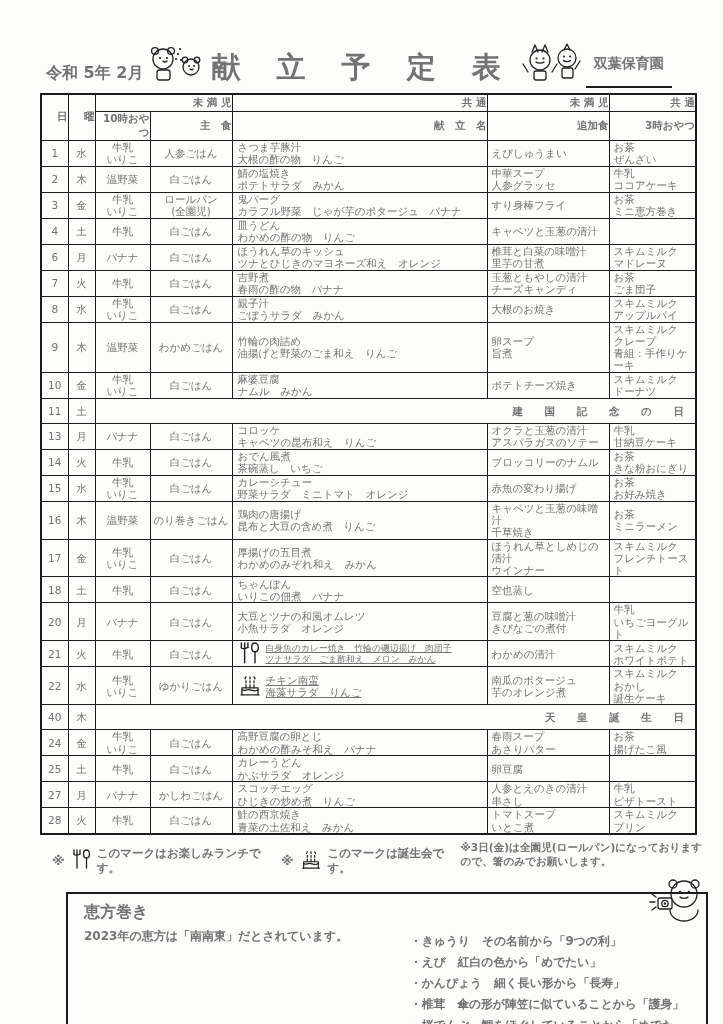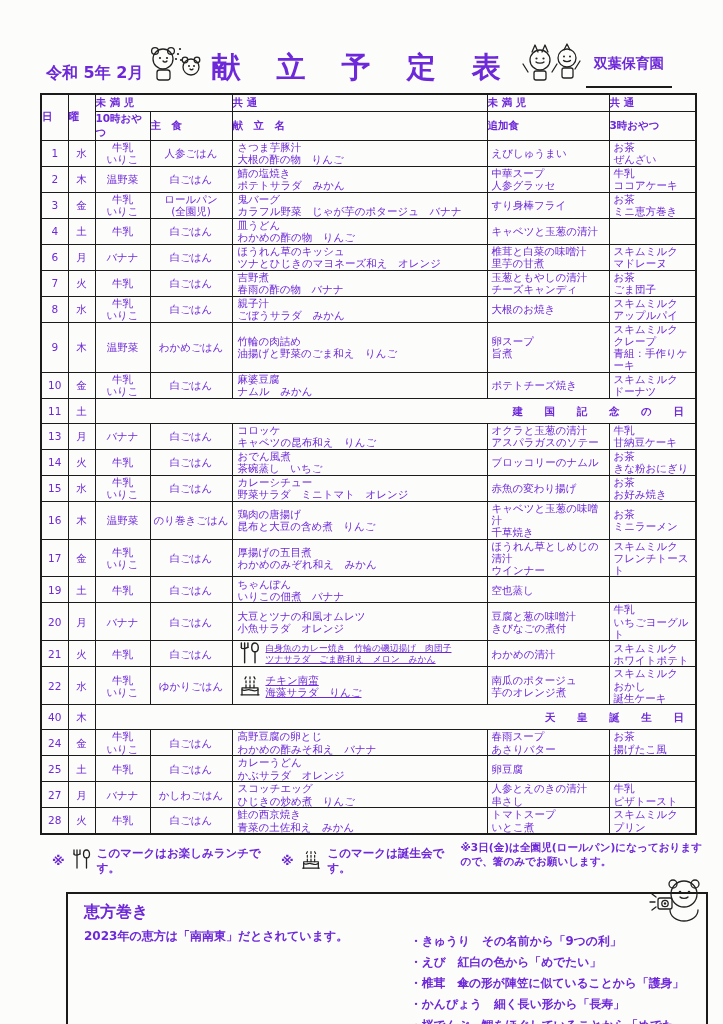--- a/index.html
+++ b/index.html
@@ -1,30 +1,30 @@
 <!DOCTYPE html>
 <html><head>
 <meta charset="utf-8">
 <style>
   * { box-sizing: border-box; margin: 0; padding: 0; }
   body { background: #e8e8e6; font-family: "DejaVu Sans", "Liberation Sans", sans-serif; }
   .page {
     position: relative; width: 723px; height: 1024px; margin: 0 auto;
-    background: #fcfcfa; color: #6d28d9; overflow: hidden;
+    background: #fcfcfa; color: #737373; overflow: hidden;
   }
   
   .header { display: flex; align-items: flex-end; padding: 42px 20px 3px 46px; gap: 4px; }
   .date-label { font-size: 16px; font-weight: bold; white-space: nowrap; padding-bottom: 4px; }
   .mascot { flex: 0 0 auto; }
   .page-title { font-size: 29px; font-weight: bold; letter-spacing: 13px; white-space: nowrap; margin: 0 2px; }
   .school-name { font-size: 14px; font-weight: bold; border-bottom: 2px solid #1b1b1b; padding: 0 8px 13px; white-space: nowrap; }
   
   table.menu { border-collapse: collapse; table-layout: fixed; margin: 2px 0 0 40px; width: 655px; border: 2px solid #1b1b1b; }
   .menu th, .menu td { border: 1px solid #1b1b1b; overflow: hidden; }
-  .menu thead th { font-size: 10.5px; font-weight: bold; height: 17px; padding: 0; text-align: left; }
+  .menu thead th { font-size: 10.5px; font-weight: bold; height: 17px; padding: 0; text-align: right; }
   .menu tbody td { font-size: 10.5px; line-height: 12.3px; padding: 0 2px; vertical-align: middle; }
   .menu tbody tr { height: 26px; }
   .menu tbody tr.holiday { height: 25px; }
   .c-day { font-size: 13px; text-align: center; font-weight: 500; }
   .c-wd { font-size: 12px; text-align: center; }
   .c-snack10, .c-staple { text-align: center; }
   .c-menu { text-align: left; padding-left: 5px !important; }
   .c-add, .c-snack3 { text-align: left; padding-left: 4px !important; }
   .c-holiday { text-align: right; font-size: 17px; font-weight: bold; letter-spacing: 9px; }
   .c-menu.has-icon { position: relative; padding-left: 33px !important; text-decoration: underline; }
@@ -501,21 +501,21 @@
             <div>ほうれん草としめじの清汁</div>
             <div>ウインナー</div>
           </td>
           <td class="c-snack3">
             <div>スキムミルク</div>
             <div>フレンチトースト</div>
           </td>
         </tr>
         <tr>
           <td class="c-day">
-            <div>19</div>
+            <div>18</div>
           </td>
           <td class="c-wd">
             <div>土</div>
           </td>
           <td class="c-snack10">
             <div>牛乳</div>
           </td>
           <td class="c-staple">
             <div>白ごはん</div>
           </td>
@@ -778,22 +778,22 @@
 
   <div class="info-box">
     <div class="info-title">恵方巻き</div>
     <div class="info-cols">
       <div class="info-left">
           <p>2023年の恵方は「南南東」だとされています。</p>
         </div>
       <div class="info-right">
           <div>・きゅうり　その名前から「9つの利」</div>
           <div>・えび　紅白の色から「めでたい」</div>
+          <div>・かんぴょう　細く長い形から「長寿」</div>
           <div>・椎茸　傘の形が陣笠に似ていることから「護身」</div>
-          <div>・かんぴょう　細く長い形から「長寿」</div>
           <div>・桜でんぶ　鯛をほぐしていることから「めでたい」</div>
         </div>
     </div>
     <span class="bear-cam">
       <svg width="64" height="52" viewBox="0 0 64 52">
         <g class="ink">
           <circle cx="38" cy="18" r="13"></circle>
           <circle cx="27" cy="8" r="4"></circle>
             <circle cx="49" cy="8" r="4"></circle>
           <path d="M34 21c1.5 1.8 6.5 1.8 8 0"></path>

